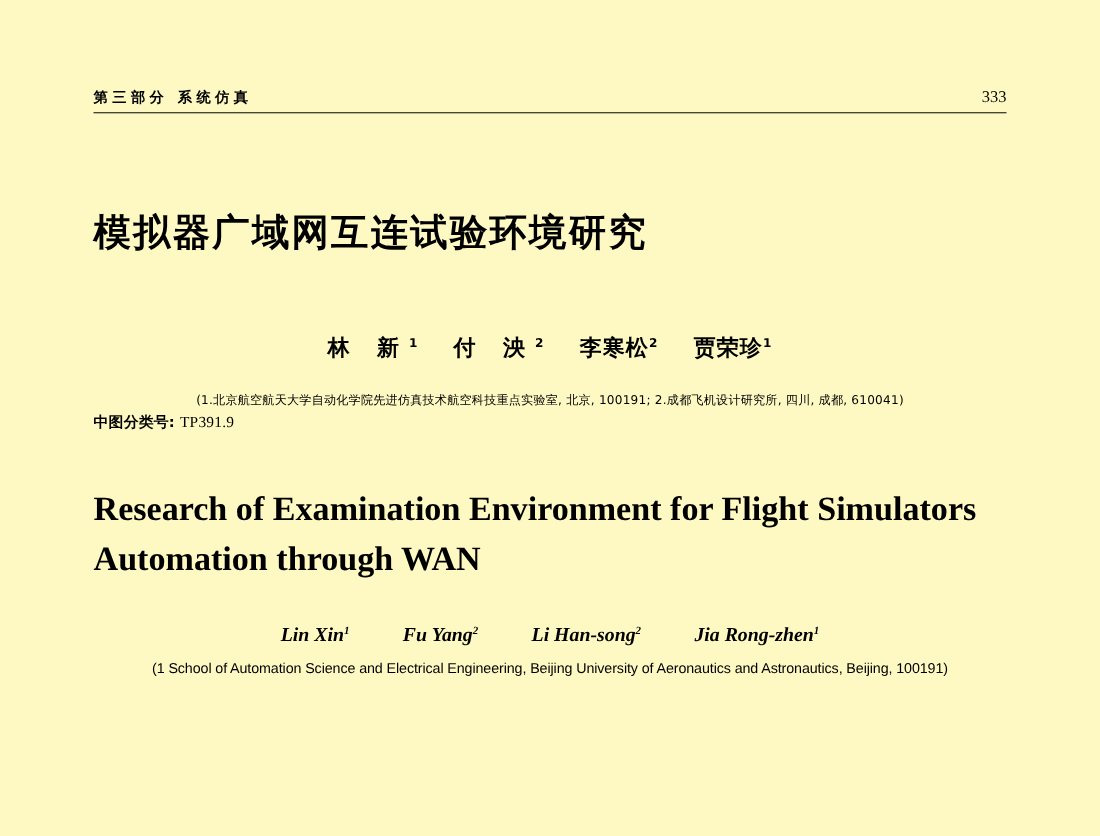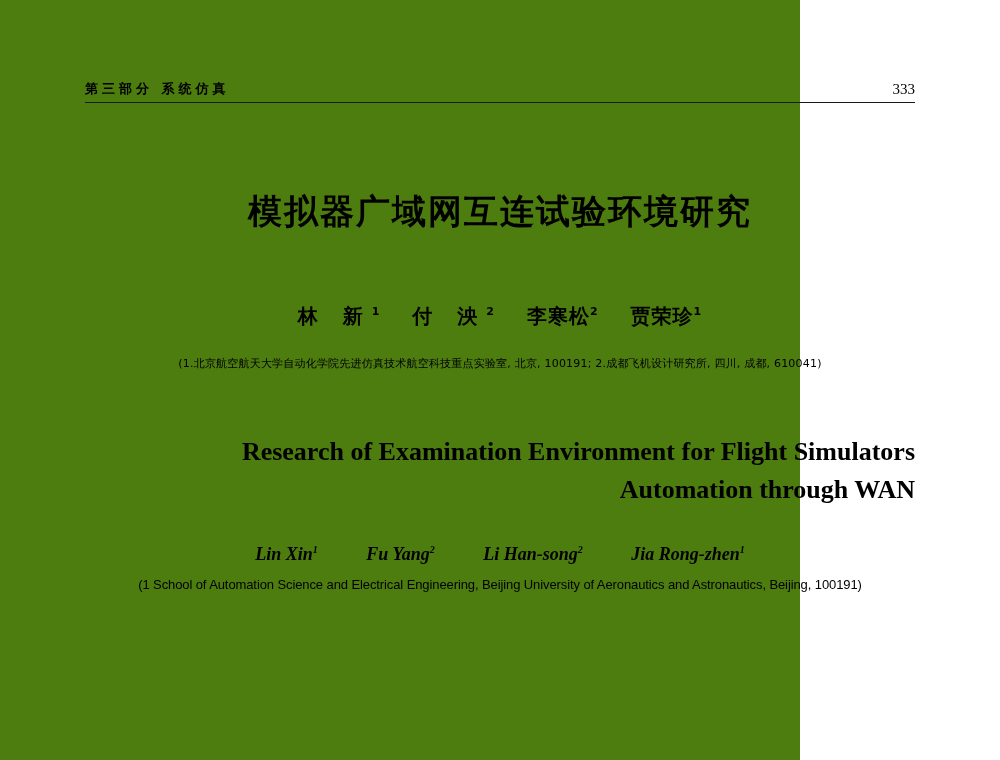--- a/index.html
+++ b/index.html
@@ -9,23 +9,23 @@
   body {
     width: 1000px;
     height: 760px;
     background: #ffffff;
     font-family: "Liberation Serif", serif;
     color: #000000;
     overflow: hidden;
   }
   .page {
     position: relative;
-    width: 800px;
+    width: 1000px;
     height: 760px;
-    background: #4d7c0f;
+    background: #fef9c3;
   }
   .content {
     position: absolute;
     left: 85px;
     top: 80px;
     width: 830px;
   }
 
   
   .runhead {
@@ -48,21 +48,21 @@
     letter-spacing: 0;
   }
   .rule {
     border-bottom: 1.6px solid #1a1a1a;
     width: 100%;
     margin-top: 1px;
   }
 
   
   .cn-title {
-    text-align: center;
+    text-align: left;
     font-family: "DejaVu Sans", sans-serif;
     font-size: 34px;
     font-weight: bold;
     letter-spacing: 2px;
     margin-top: 86px;
   }
 
   
   .cn-authors {
     text-align: center;
@@ -115,26 +115,26 @@
   .meta-line .lbl2 {
     font-weight: bold;
   }
   .cls-num {
     font-family: "Liberation Serif", serif;
     font-size: 14px;
   }
 
   
   .en-title {
-    text-align: right;
-    font-family: "Liberation Serif", serif;
-    font-weight: bold;
-    font-size: 26px;
+    text-align: left;
+    font-family: "Liberation Serif", serif;
+    font-weight: bold;
+    font-size: 31px;
     line-height: 1.45;
-    margin-top: 62px;
+    margin-top: 42px;
   }
 
   .en-authors {
     text-align: center;
     font-family: "Liberation Serif", serif;
     font-style: italic;
     font-weight: bold;
     font-size: 18px;
     margin-top: 36px;
   }
@@ -181,20 +181,24 @@
       </span>
       <span class="author">
         <span>贾荣珍</span><sup>1</sup>
       </span>
     </div>
 
     <div class="cn-affil">(1.北京航空航天大学自动化学院先进仿真技术航空科技重点实验室, 北京, 100191; 2.成都飞机设计研究所, 四川, 成都, 610041)</div>
 
 
 
+    <div class="meta-line">
+      <span class="lbl2">中图分类号:</span>
+      <span class="cls-num">TP391.9</span>
+    </div>
 
     <div class="en-title">
       <div>Research of Examination Environment for Flight Simulators</div>
       <div>Automation through WAN</div>
     </div>
 
     <div class="en-authors">
       <span class="author">
         <span>Lin Xin</span><sup>1</sup>
       </span>

